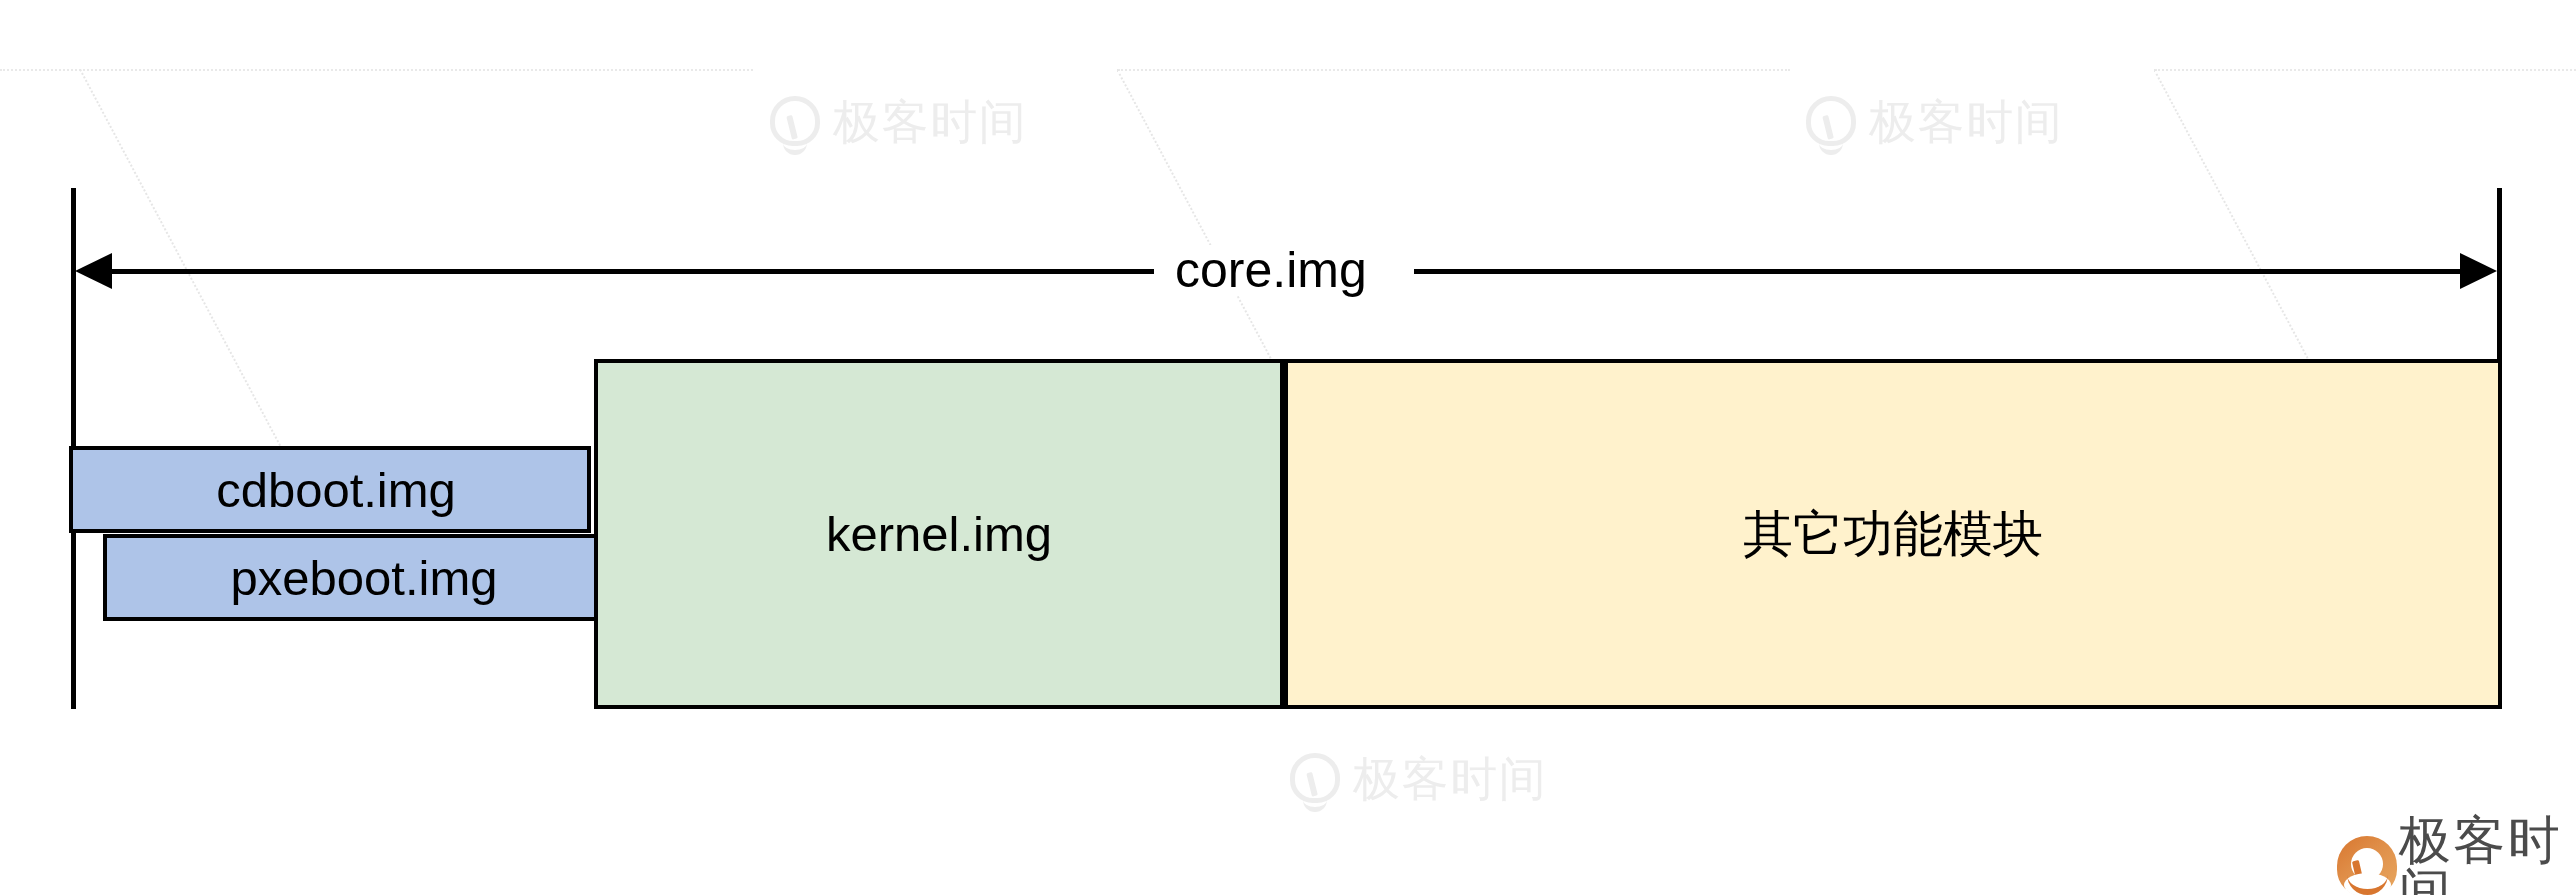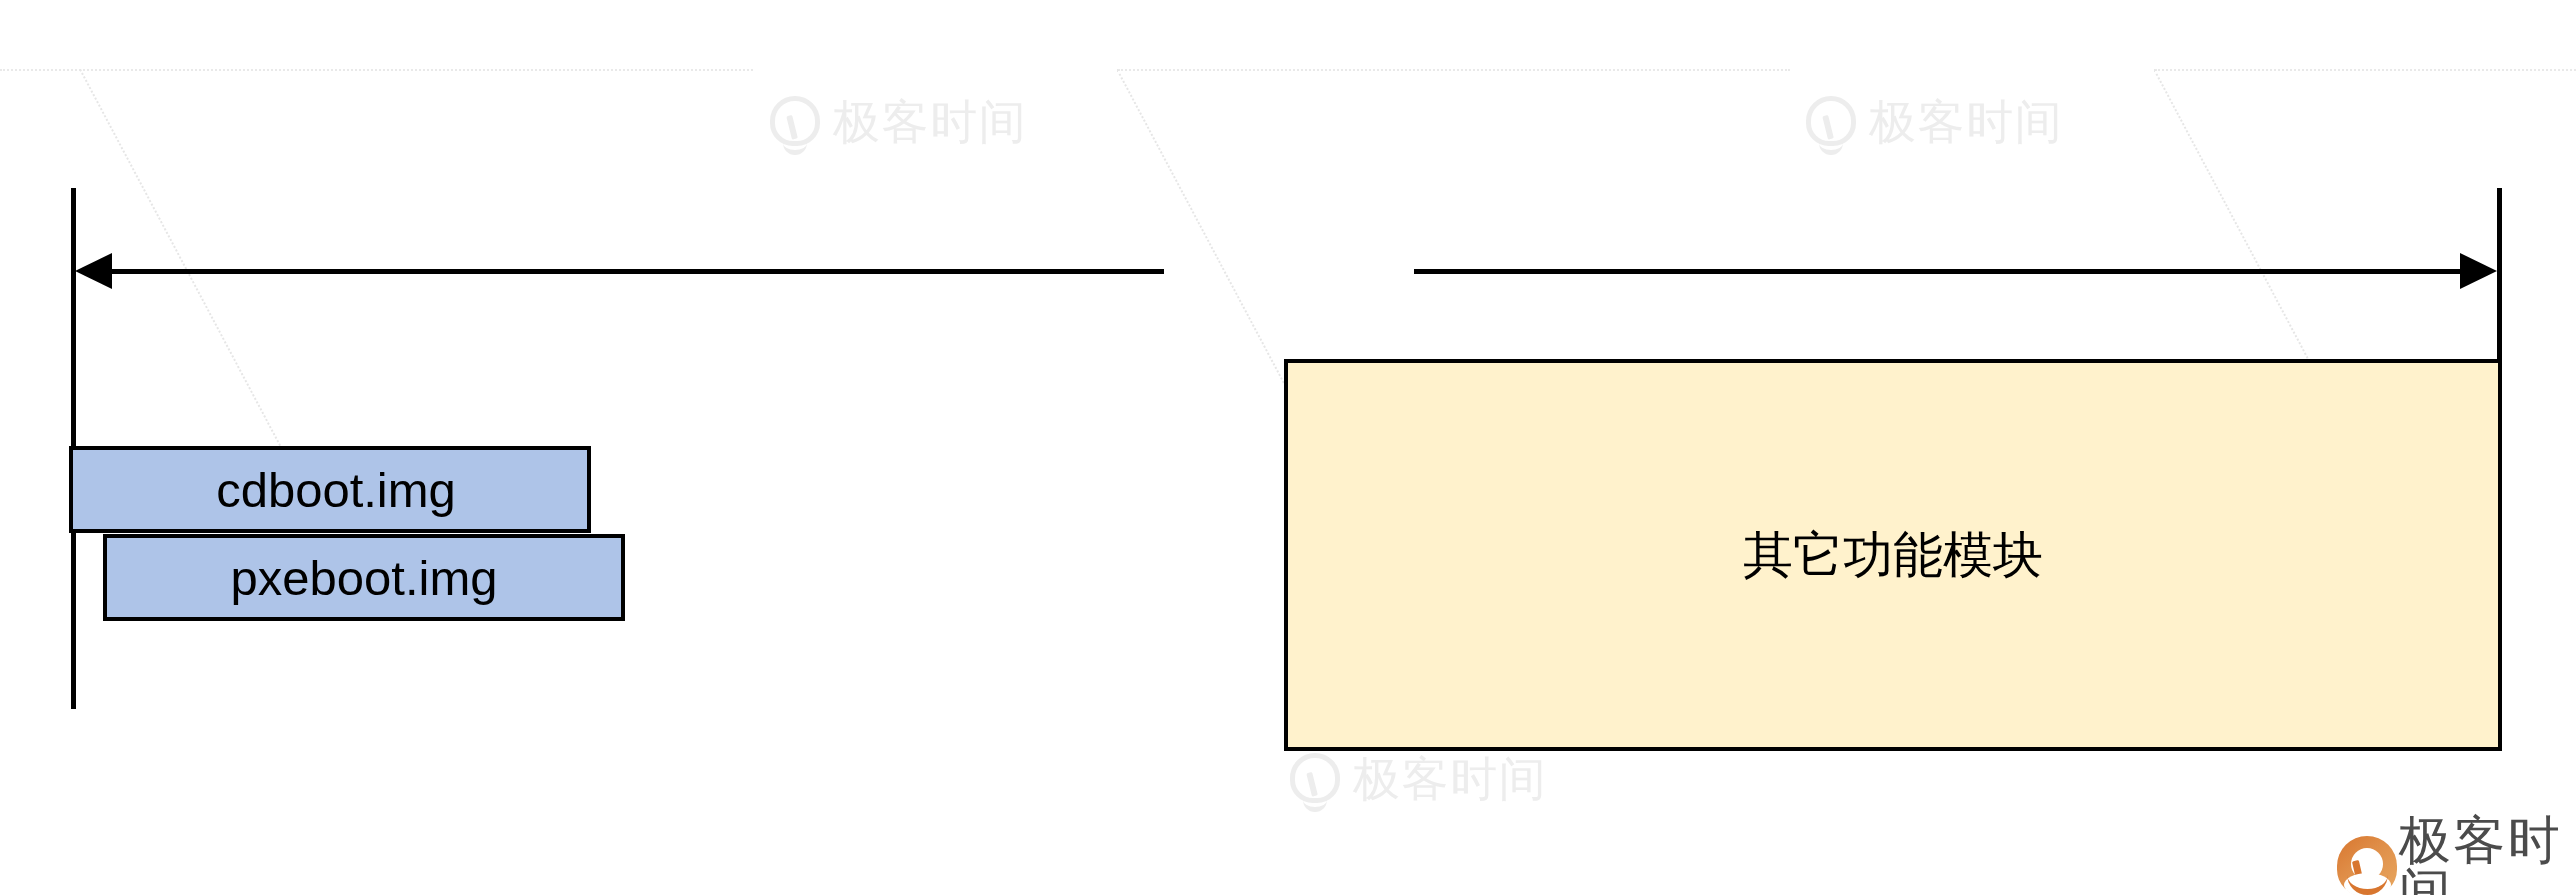--- a/index.html
+++ b/index.html
@@ -149,30 +149,34 @@
 
   <div class="vbar" style="left:71px;top:188px;height:521px;"></div>
   <div class="vbar" style="left:2497px;top:188px;height:521px;"></div>
 
   <div class="hline" style="left:107px;top:269px;width:1057px;"></div>
   <div class="hline" style="left:1414px;top:269px;width:1048px;"></div>
 
   <div class="arrowhead arrow-left" style="left:75px;top:253px;"></div>
   <div class="arrowhead arrow-right" style="left:2460px;top:253px;"></div>
 
+  <div class="arrow-label" style="left:1154px;top:245px;">core.img</div>
 
   <div class="box blue" style="left:69px;top:446px;width:522px;height:87px;padding-left:12px;">
     <span>cdboot.img</span>
   </div>
   <div class="box blue" style="left:71px;top:534px;width:522px;height:87px;margin-left:32px;">
     <span>pxeboot.img</span>
   </div>
 
+  <div class="box green" style="left:594px;top:359px;width:690px;height:350px;">
+    <span>kernel.img</span>
+  </div>
 
-  <div class="box yellow" style="left:1284px;top:359px;width:1218px;height:392px;">
+  <div class="box yellow" style="left:1284px;top:359px;width:1218px;height:350px;">
     <span class="cjk">其它功能模块</span>
   </div>
 
   <div class="brand" style="left:2337px;top:814px;">
     <span class="bulb">
       <span class="ring"></span>
       <span class="hole"></span>
       <span class="stem"></span>
       <span class="cut"></span>
       <span class="smile"></span>

